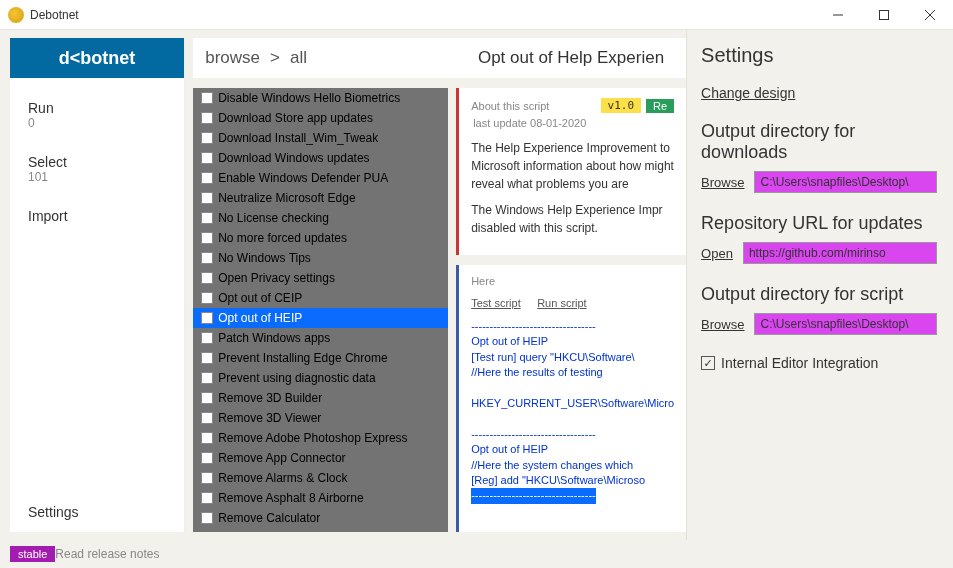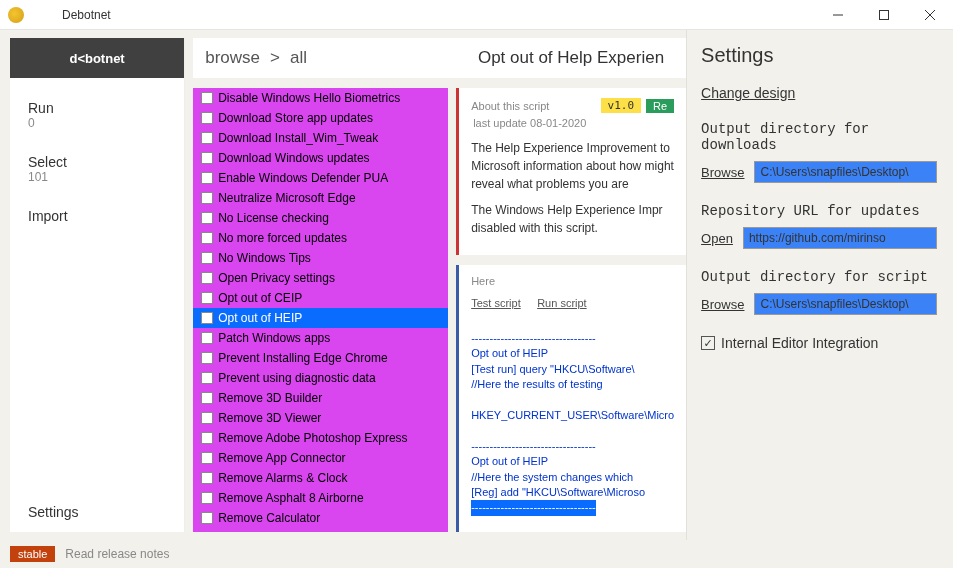--- a/index.html
+++ b/index.html
@@ -1,73 +1,73 @@
 <!DOCTYPE html>
 <html><head>
 <meta charset="utf-8">
 <style>
 * { margin: 0; padding: 0; box-sizing: border-box; font-family: "Segoe UI", Arial, sans-serif; }
 body { width: 953px; height: 568px; background: #f2f1ec; overflow: hidden; position: relative; }
 
-.titlebar { height: 30px; background: #fff; display: flex; align-items: center; padding-left: 8px; border-bottom: 1px solid #e5e5e5; gap: 32px; }
+.titlebar { height: 30px; background: #fff; display: flex; align-items: center; padding-left: 8px; border-bottom: 1px solid #e5e5e5; }
 .titlebar-icon { width: 16px; height: 16px; background: radial-gradient(circle at 40% 40%, #f4c430, #d4a017); border-radius: 50%; margin-right: 6px; }
 .titlebar-title { font-size: 12px; color: #333; flex: 1; }
 .win-controls { display: flex; }
 .win-btn { width: 46px; height: 30px; display: flex; align-items: center; justify-content: center; cursor: pointer; }
 .win-btn svg { width: 10px; height: 10px; }
 
 .app-body { display: flex; height: calc(100% - 58px); }
 
 .sidebar { width: 176px; background: #fff; display: flex; flex-direction: column; border-right: 1px solid #eee; margin: 8px 0 8px 10px; }
-.logo-box { height: 40px; background: #404040; color: #fff; display: flex; align-items: center; justify-content: center; font-weight: bold; font-size: 13px; margin-bottom: 10px; }
+.logo-box { height: 40px; background: #0369a1; color: #fff; display: flex; align-items: center; justify-content: center; font-weight: bold; font-size: 18px; margin-bottom: 10px; }
 .sidebar-item { display: flex; justify-content: space-between; padding: 12px 18px; font-size: 14px; color: #333; cursor: pointer; flex-direction: column; }
 .sidebar-item .count { color: #888; font-size: 12px; }
 .sidebar-spacer { flex: 1; }
 
 .main { flex: 1; display: flex; flex-direction: column; margin: 8px 0 8px 8px; }
 .breadcrumb { height: 40px; display: flex; align-items: center; padding: 0 12px; background: #fff; }
 .breadcrumb span { font-size: 17px; color: #555; margin-right: 10px; }
 .breadcrumb .title-right { margin-left: auto; font-size: 17px; color: #333; }
 
 .content-row { display: flex; flex: 1; margin-top: 10px; overflow: hidden; }
-.script-list-wrap { width: 255px; background: #d946ef; position: relative; }
+.script-list-wrap { width: 255px; background: #737373; position: relative; }
 .script-list { height: 100%; overflow-y: auto; padding-right: 0; }
 .script-item { display: flex; align-items: center; padding: 0 8px; height: 20px; font-size: 12px; cursor: pointer; }
 .script-item.selected { background: #0a6cff; color: #fff; }
 .chk { width: 12px; height: 12px; border: 1px solid #888; margin-right: 5px; background: #fff; flex-shrink: 0; }
 
 .detail-col { flex: 1; margin-left: 8px; display: flex; flex-direction: column; overflow: hidden; }
 .about-box { background: #fff; border-left: 3px solid #cc3333; padding: 10px 12px; margin-bottom: 10px; }
 .about-header { display: flex; align-items: center; gap: 5px; margin-bottom: 4px; }
 .about-label { font-size: 11px; color: #888; flex: 1; }
 .version-badge { background: #fde047; color: #333; font-family: monospace; font-size: 11px; padding: 1px 7px; }
 .re-badge { background: #2a9d5c; color: #fff; font-size: 11px; padding: 1px 7px; }
 .last-update { font-size: 11px; color: #888; margin-bottom: 10px; padding-left: 2px; }
 .about-text { font-size: 12px; color: #333; line-height: 1.5; margin-bottom: 8px; }
 
 .debug-box { background: #fff; border-left: 3px solid #3a5ba6; padding: 10px 12px; flex: 1; overflow: hidden; }
 .debug-label { font-size: 11px; color: #888; margin-bottom: 6px; }
-.debug-links { margin-bottom: 20px; }
+.debug-links { margin-bottom: 8px; }
 .debug-links a { font-size: 11px; color: #555; text-decoration: underline; margin-right: 12px; cursor: pointer; }
 .debug-output { font-family: Consolas, monospace; font-size: 11px; color: #0033cc; line-height: 1.4; white-space: pre; overflow: hidden; }
 .debug-output .sel-line { background: #0a6cff; color: #fff; display: inline-block; }
 
 .settings-panel { width: 268px; background: #f2f1ec; padding: 14px 16px 14px 14px; border-left: 1px solid #e1e0da; }
 .settings-title { font-size: 20px; color: #333; margin-bottom: 18px; }
 .change-design { font-size: 14px; text-decoration: underline; color: #333; cursor: pointer; margin-bottom: 20px; display: block; }
 .setting-group { margin-bottom: 20px; }
-.setting-label { font-size: 14px; color: #333; margin-bottom: 8px; font-family: Liberation Mono, monospace; }
+.setting-label { font-size: 18px; color: #333; margin-bottom: 8px; }
 .setting-row { display: flex; align-items: center; gap: 10px; }
 .setting-row a { font-size: 13px; text-decoration: underline; color: #333; cursor: pointer; }
-.setting-input { flex: 1; border: 1px solid #999; padding: 3px 5px; font-size: 12px; color: #333; background: #3b82f6; white-space: nowrap; overflow: hidden; }
+.setting-input { flex: 1; border: 1px solid #999; padding: 3px 5px; font-size: 12px; color: #333; background: #d946ef; white-space: nowrap; overflow: hidden; }
 .check-row { display: flex; align-items: center; gap: 6px; font-size: 14px; color: #333; }
 .check-mark { width: 14px; height: 14px; border: 1px solid #555; display: flex; align-items: center; justify-content: center; font-size: 11px; }
 
 .statusbar { position: absolute; bottom: 0; left: 0; right: 0; height: 28px; display: flex; align-items: center; padding: 0 10px; }
-.stable-badge { background: #c2410c; color: #fff; font-size: 11px; padding: 2px 8px; margin-right: 10px; }
+.stable-badge { background: #a21caf; color: #fff; font-size: 11px; padding: 2px 8px; }
 .release-link { font-size: 12px; color: #888; text-decoration: none; cursor: pointer; }
 
 ::-webkit-scrollbar { width: 16px; }
 ::-webkit-scrollbar-track { background: #f0f0f0; }
 ::-webkit-scrollbar-thumb { background: #c0c0c0; }
 </style>
 </head>
 <body>
 
 <div class="titlebar">

